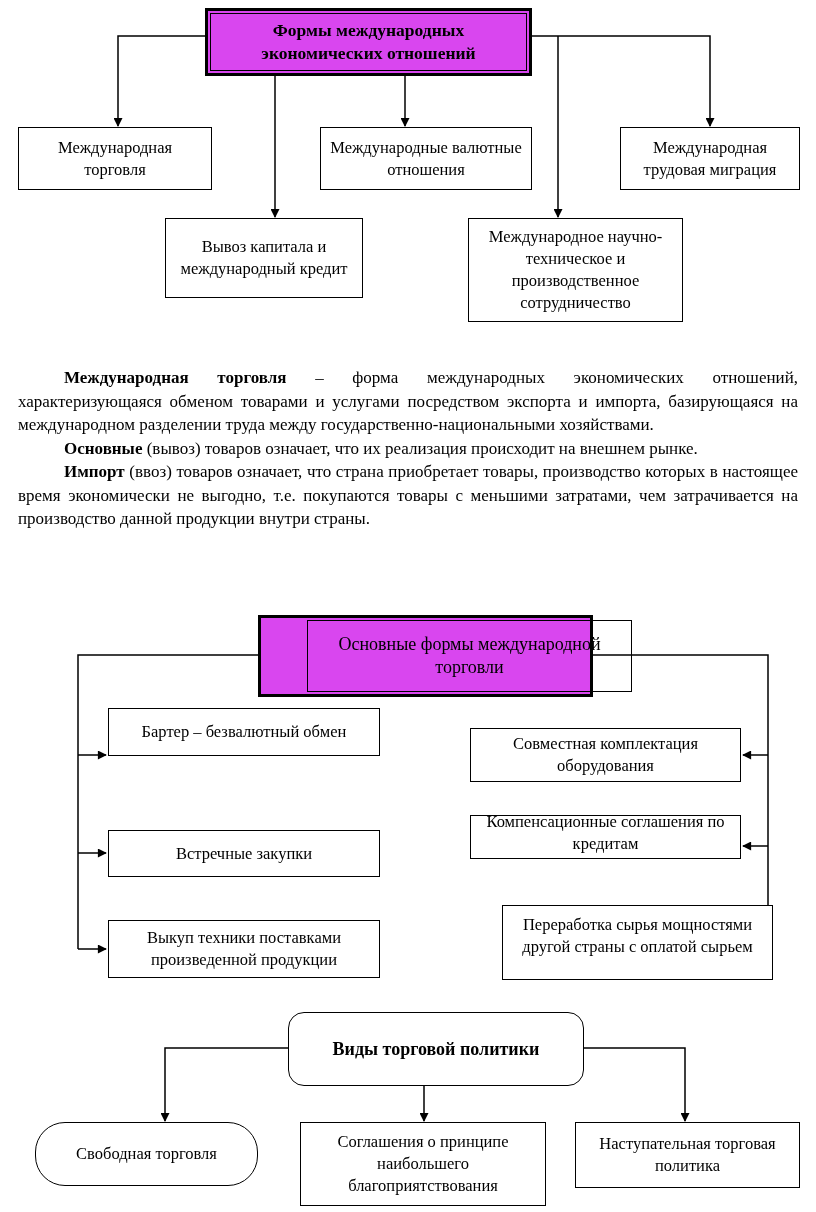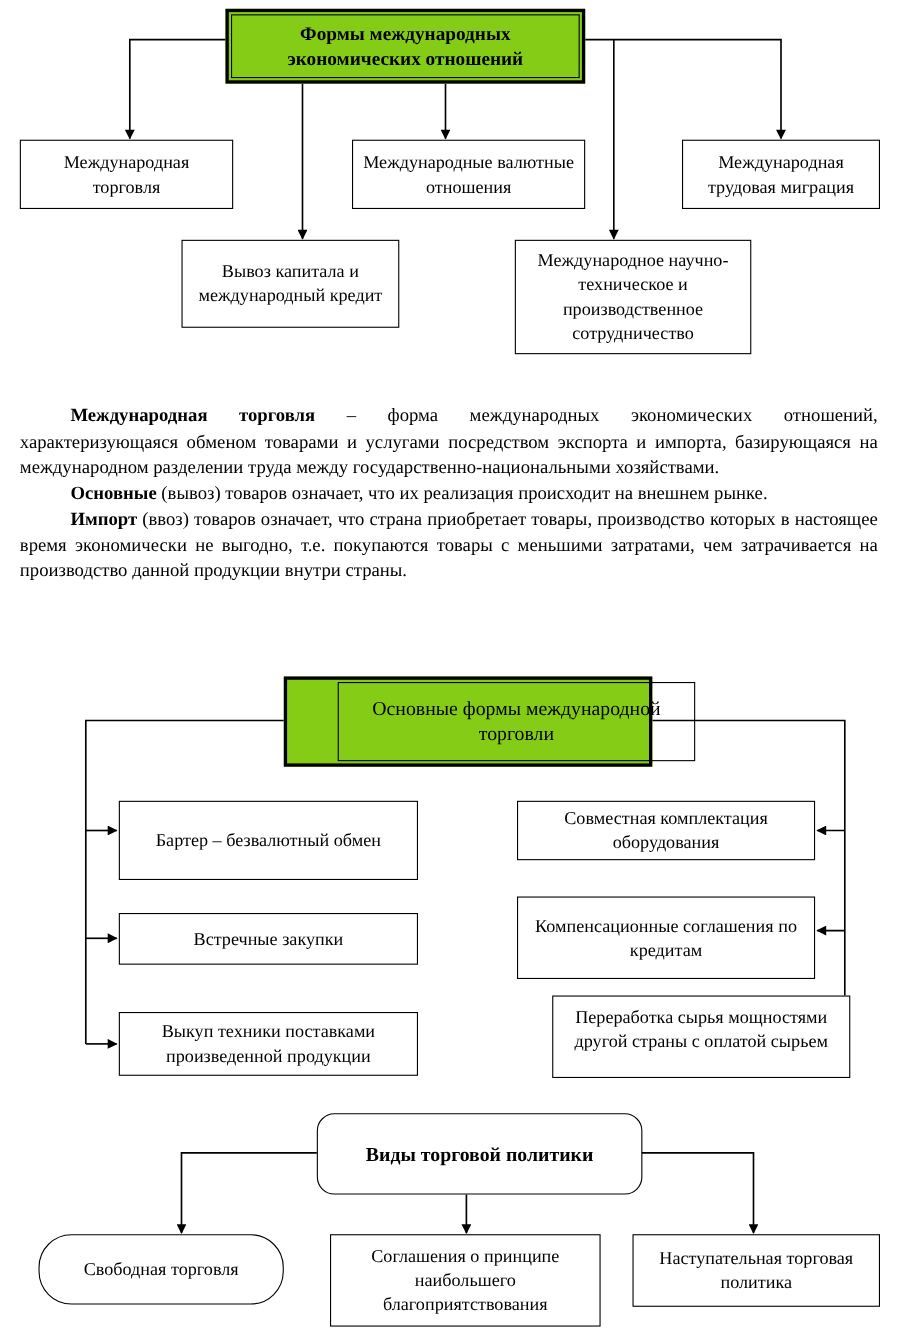--- a/index.html
+++ b/index.html
@@ -15,21 +15,21 @@
 
   .node {
     position: absolute; z-index: 2;
     border: 1.5px solid #000; background: #fff;
     display: flex; align-items: center; justify-content: center;
     text-align: center; font-size: 16.5px; line-height: 1.32;
     padding: 3px 8px;
   }
   .dbl {
     position: absolute; z-index: 2;
-    border: 3px solid #000; background: #84cc16; padding: 2px;
+    border: 3px solid #000; background: #d946ef; padding: 2px;
   }
   .dbl .inner {
     border: 1px solid #000; width: 100%; height: 100%;
     display: flex; align-items: center; justify-content: center;
     text-align: center; padding: 2px 10px; line-height: 1.3;
   }
   #d1-title .inner { font-weight: bold; font-size: 17.5px; }
   #d2-title .inner { font-size: 18px; margin-left: 44px; }
 
   .rounded {
@@ -51,25 +51,25 @@
   
   .textblock {
     position: absolute; z-index: 2; left: 18px; top: 366px; width: 780px;
     font-size: 17px; line-height: 23.5px; text-align: justify;
   }
   .textblock p { margin: 0; text-indent: 46px; }
   .bold { font-weight: bold; }
 
   
   #d2-title { left: 258px; top: 615px; width: 335px; height: 82px; }
-  #d2-l1 { left: 108px; top: 728px; width: 272px; height: 72px; }
+  #d2-l1 { left: 108px; top: 708px; width: 272px; height: 48px; }
   #d2-l2 { left: 108px; top: 830px; width: 272px; height: 47px; }
   #d2-l3 { left: 108px; top: 920px; width: 272px; height: 58px; }
   #d2-r1 { left: 470px; top: 728px; width: 271px; height: 54px; }
-  #d2-r2 { left: 470px; top: 815px; width: 271px; height: 75px; }
+  #d2-r2 { left: 470px; top: 815px; width: 271px; height: 44px; align-items: flex-end; }
   #d2-r3 { left: 470px; top: 905px; width: 271px; height: 75px;
            align-items: flex-start; overflow: hidden; padding-top: 8px; margin-left: 32px; }
 
   
   #d3-title { left: 288px; top: 1012px; width: 296px; height: 74px; text-align: right; }
   #d3-b1 { left: 35px;  top: 1122px; width: 223px; height: 64px; border-radius: 30px; }
   #d3-b2 { left: 300px; top: 1122px; width: 246px; height: 84px; }
   #d3-b3 { left: 575px; top: 1122px; width: 225px; height: 66px; }
 </style>
 </head>

